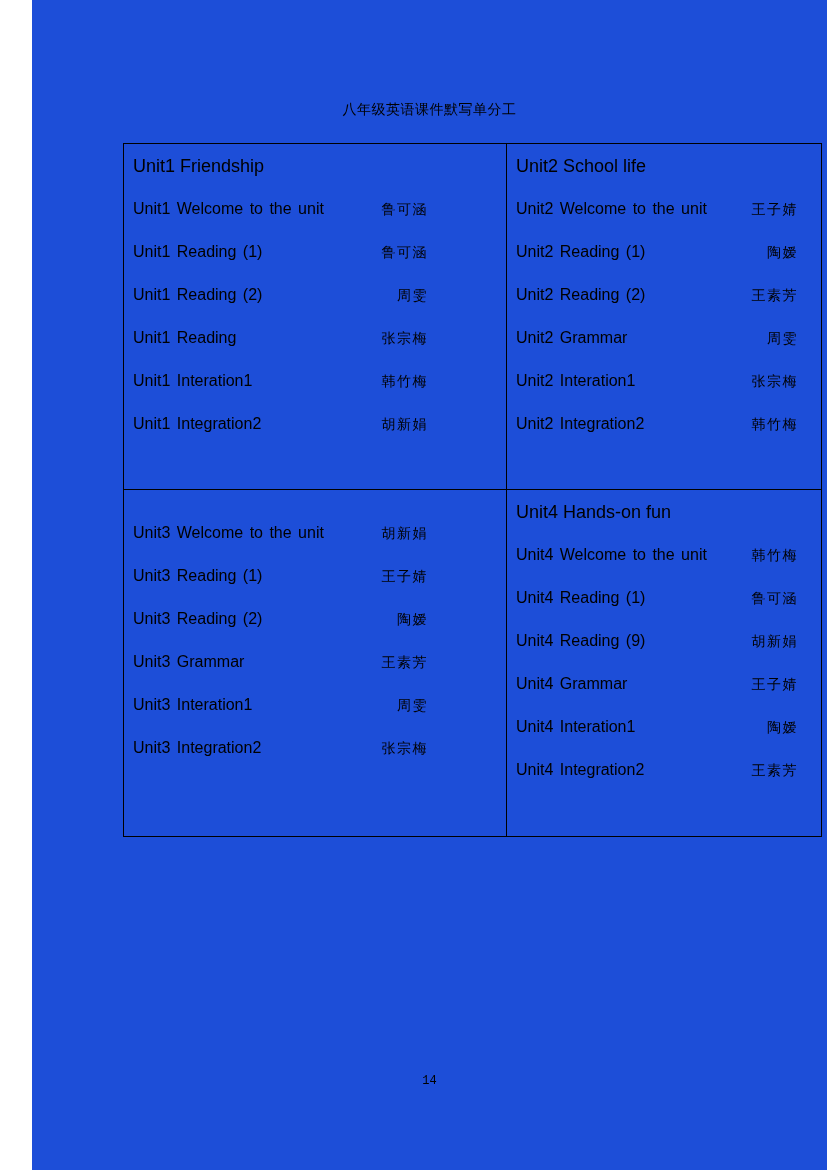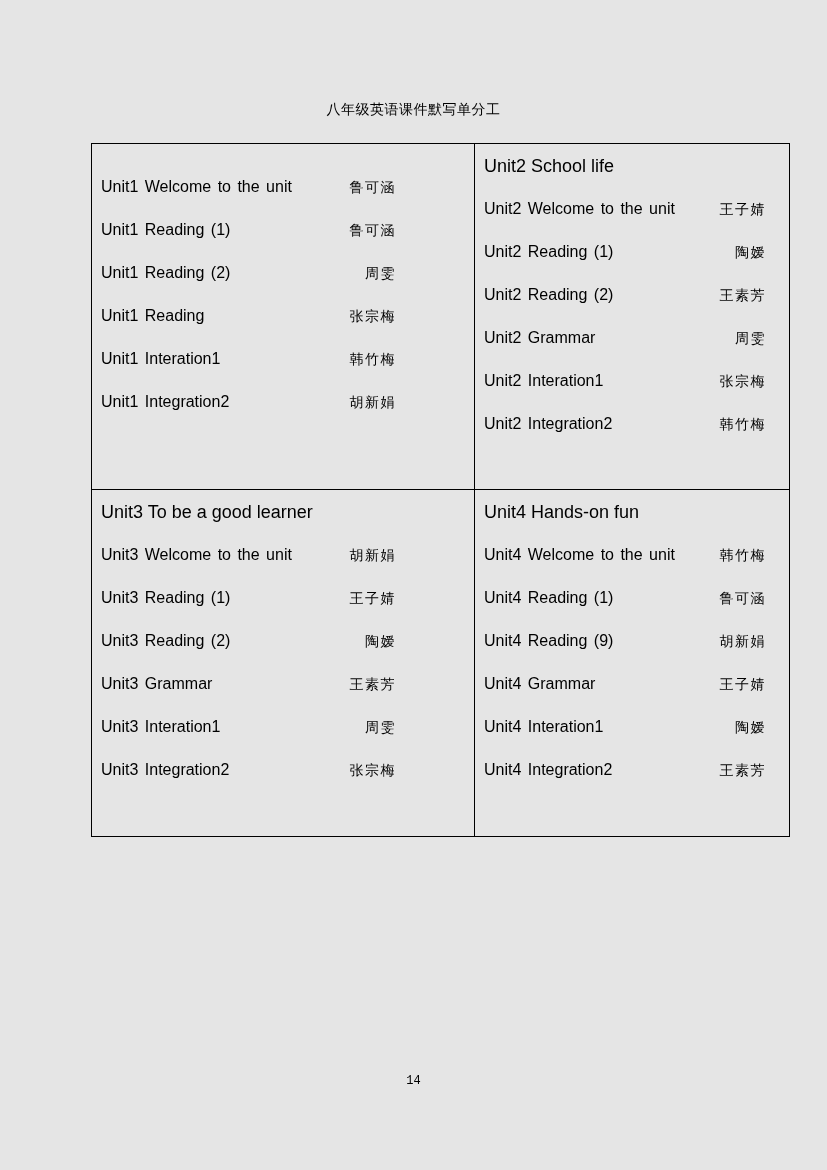--- a/index.html
+++ b/index.html
@@ -11,21 +11,22 @@
     width: 827px;
     height: 1170px;
     position: relative;
     font-family: "Liberation Sans", sans-serif;
     color: #000000;
     overflow: hidden;
   }
   .page {
     position: absolute;
     inset: 0;
-    background: #e5e5e5;
+    background: #1d4ed8;
+    margin-left: 32px;
   }
   .doc-title {
     position: absolute;
     top: 100px;
     left: 0;
     width: 100%;
     text-align: center;
     font-size: 14px;
     line-height: 18px;
     letter-spacing: 0.5px;
@@ -89,20 +90,21 @@
 </head>
 <body>
 
 <div class="page">
 
   <div class="doc-title">八年级英语课件默写单分工</div>
 
   <div class="assign-table">
 
     <div class="cell">
+      <div class="cell-header">Unit1 Friendship</div>
       <div class="item">
         <span class="label">Unit1 Welcome to the unit</span>
         <span class="name">鲁可涵</span>
       </div>
       <div class="item">
         <span class="label">Unit1 Reading (1)</span>
         <span class="name">鲁可涵</span>
       </div>
       <div class="item">
         <span class="label">Unit1 Reading (2)</span>
@@ -144,21 +146,20 @@
         <span class="label">Unit2 Interation1</span>
         <span class="name">张宗梅</span>
       </div>
       <div class="item">
         <span class="label">Unit2 Integration2</span>
         <span class="name">韩竹梅</span>
       </div>
     </div>
 
     <div class="cell">
-      <div class="cell-header">Unit3 To be a good learner</div>
       <div class="item">
         <span class="label">Unit3 Welcome to the unit</span>
         <span class="name">胡新娟</span>
       </div>
       <div class="item">
         <span class="label">Unit3 Reading (1)</span>
         <span class="name">王子婧</span>
       </div>
       <div class="item">
         <span class="label">Unit3 Reading (2)</span>

